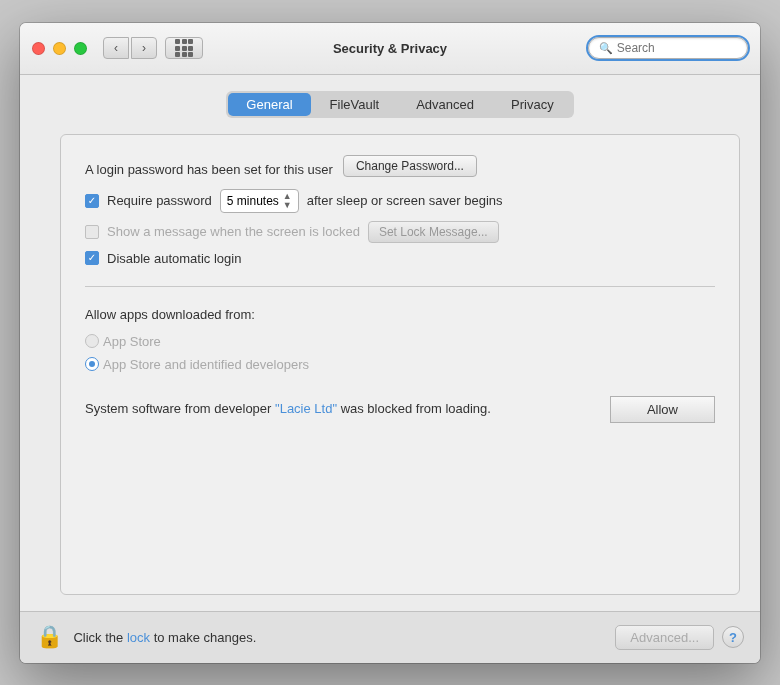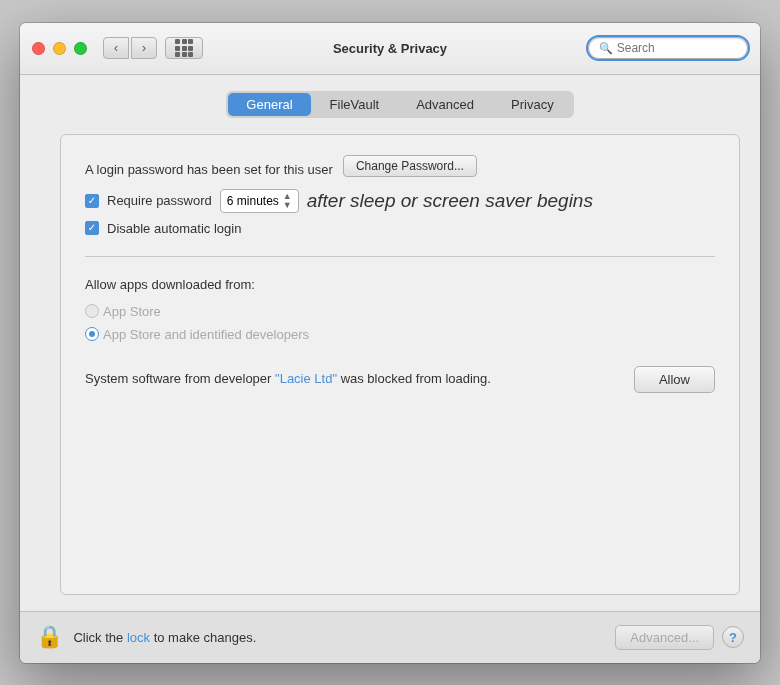--- a/index.html
+++ b/index.html
@@ -277,23 +277,22 @@
 
     .dropdown-arrows {
       font-size: 9px;
       color: #666;
       display: flex;
       flex-direction: column;
       line-height: 1;
     }
 
     .after-sleep-label {
-      font-size: 19px;
-      color: #333;
-      font-style: italic;
+      font-size: 13px;
+      color: #333;
     }
 
     .show-message-row {
       display: flex;
       align-items: center;
       gap: 8px;
       margin-bottom: 8px;
       padding-left: 0;
     }
 
@@ -376,25 +375,25 @@
       font-size: 13px;
       color: #333;
       line-height: 1.5;
     }
 
     .blocked-text-highlight {
       color: #4a90d9;
     }
 
     .allow-btn {
-      padding: 5px 24px;
+      padding: 5px 36px;
       font-size: 13px;
       background: linear-gradient(to bottom, #f8f8f8, #e0e0e0);
       border: 1px solid #b0b0b0;
-      border-radius: 5px;
+      border-radius: 0;
       cursor: pointer;
       color: #333;
       white-space: nowrap;
       flex-shrink: 0;
     }
 
     
     .bottom-bar {
       height: 52px;
       background: #e0e0e0;
@@ -515,29 +514,34 @@
         <span class="password-label">A login password has been set for this user</span>
         <button class="change-password-btn">Change Password...</button>
       </div>
 
       <div class="require-password-row">
         <div class="checkbox">
           <span class="checkbox-checked-icon">✓</span>
         </div>
         <span class="checkbox-label">Require password</span>
         <div class="dropdown">
-          <span>6 minutes</span>
+          <span>5 minutes</span>
           <div class="dropdown-arrows">
             <span>▲</span>
             <span>▼</span>
           </div>
         </div>
         <span class="after-sleep-label">after sleep or screen saver begins</span>
       </div>
 
+      <div class="show-message-row">
+        <div class="checkbox-disabled"></div>
+        <span class="checkbox-label-disabled">Show a message when the screen is locked</span>
+        <button class="set-lock-btn">Set Lock Message...</button>
+      </div>
 
       <div class="disable-autologin-row">
         <div class="checkbox">
           <span class="checkbox-checked-icon">✓</span>
         </div>
         <span class="checkbox-label">Disable automatic login</span>
       </div>
 
       <div class="divider"></div>
 

